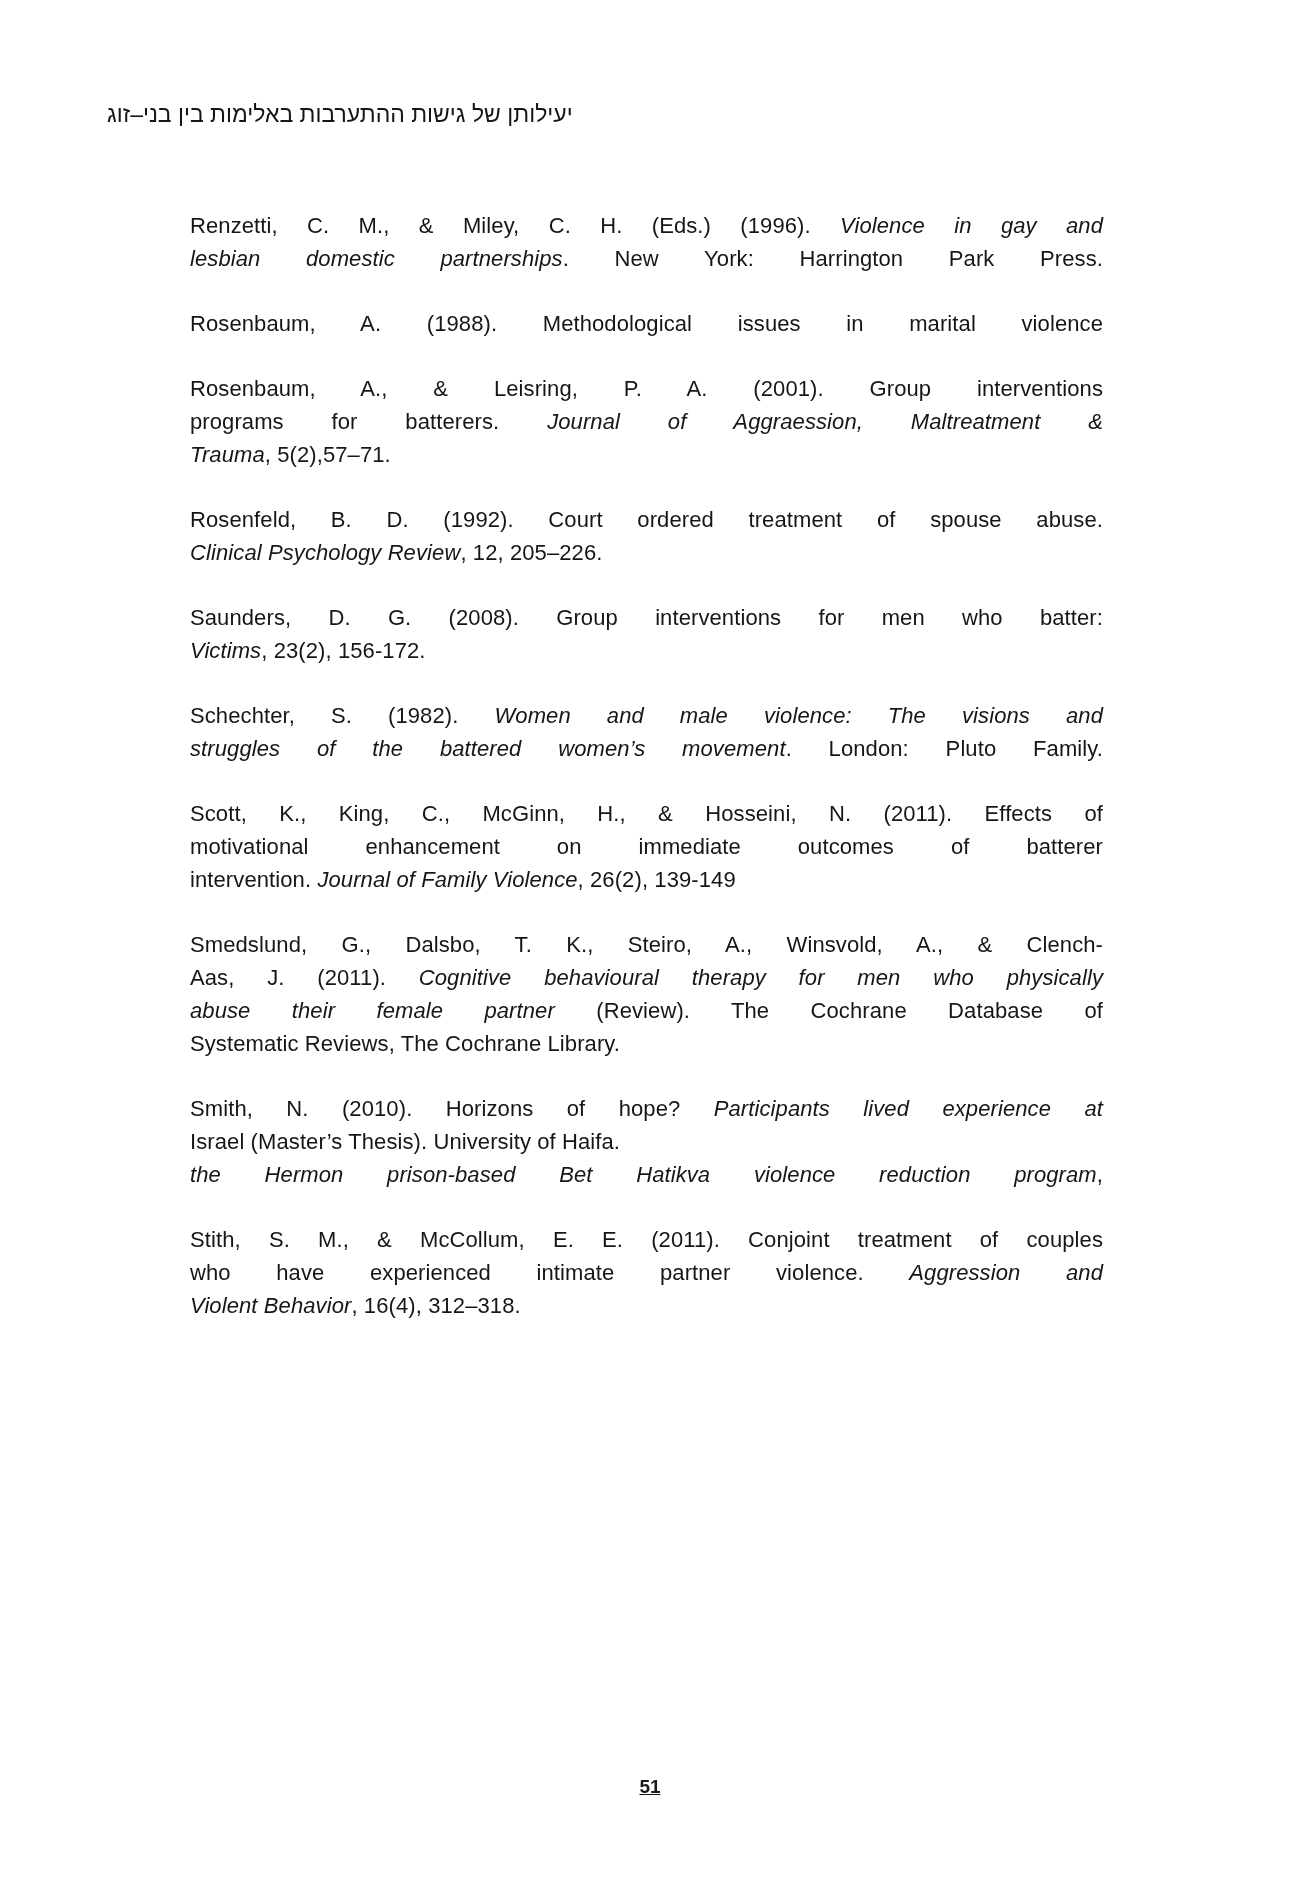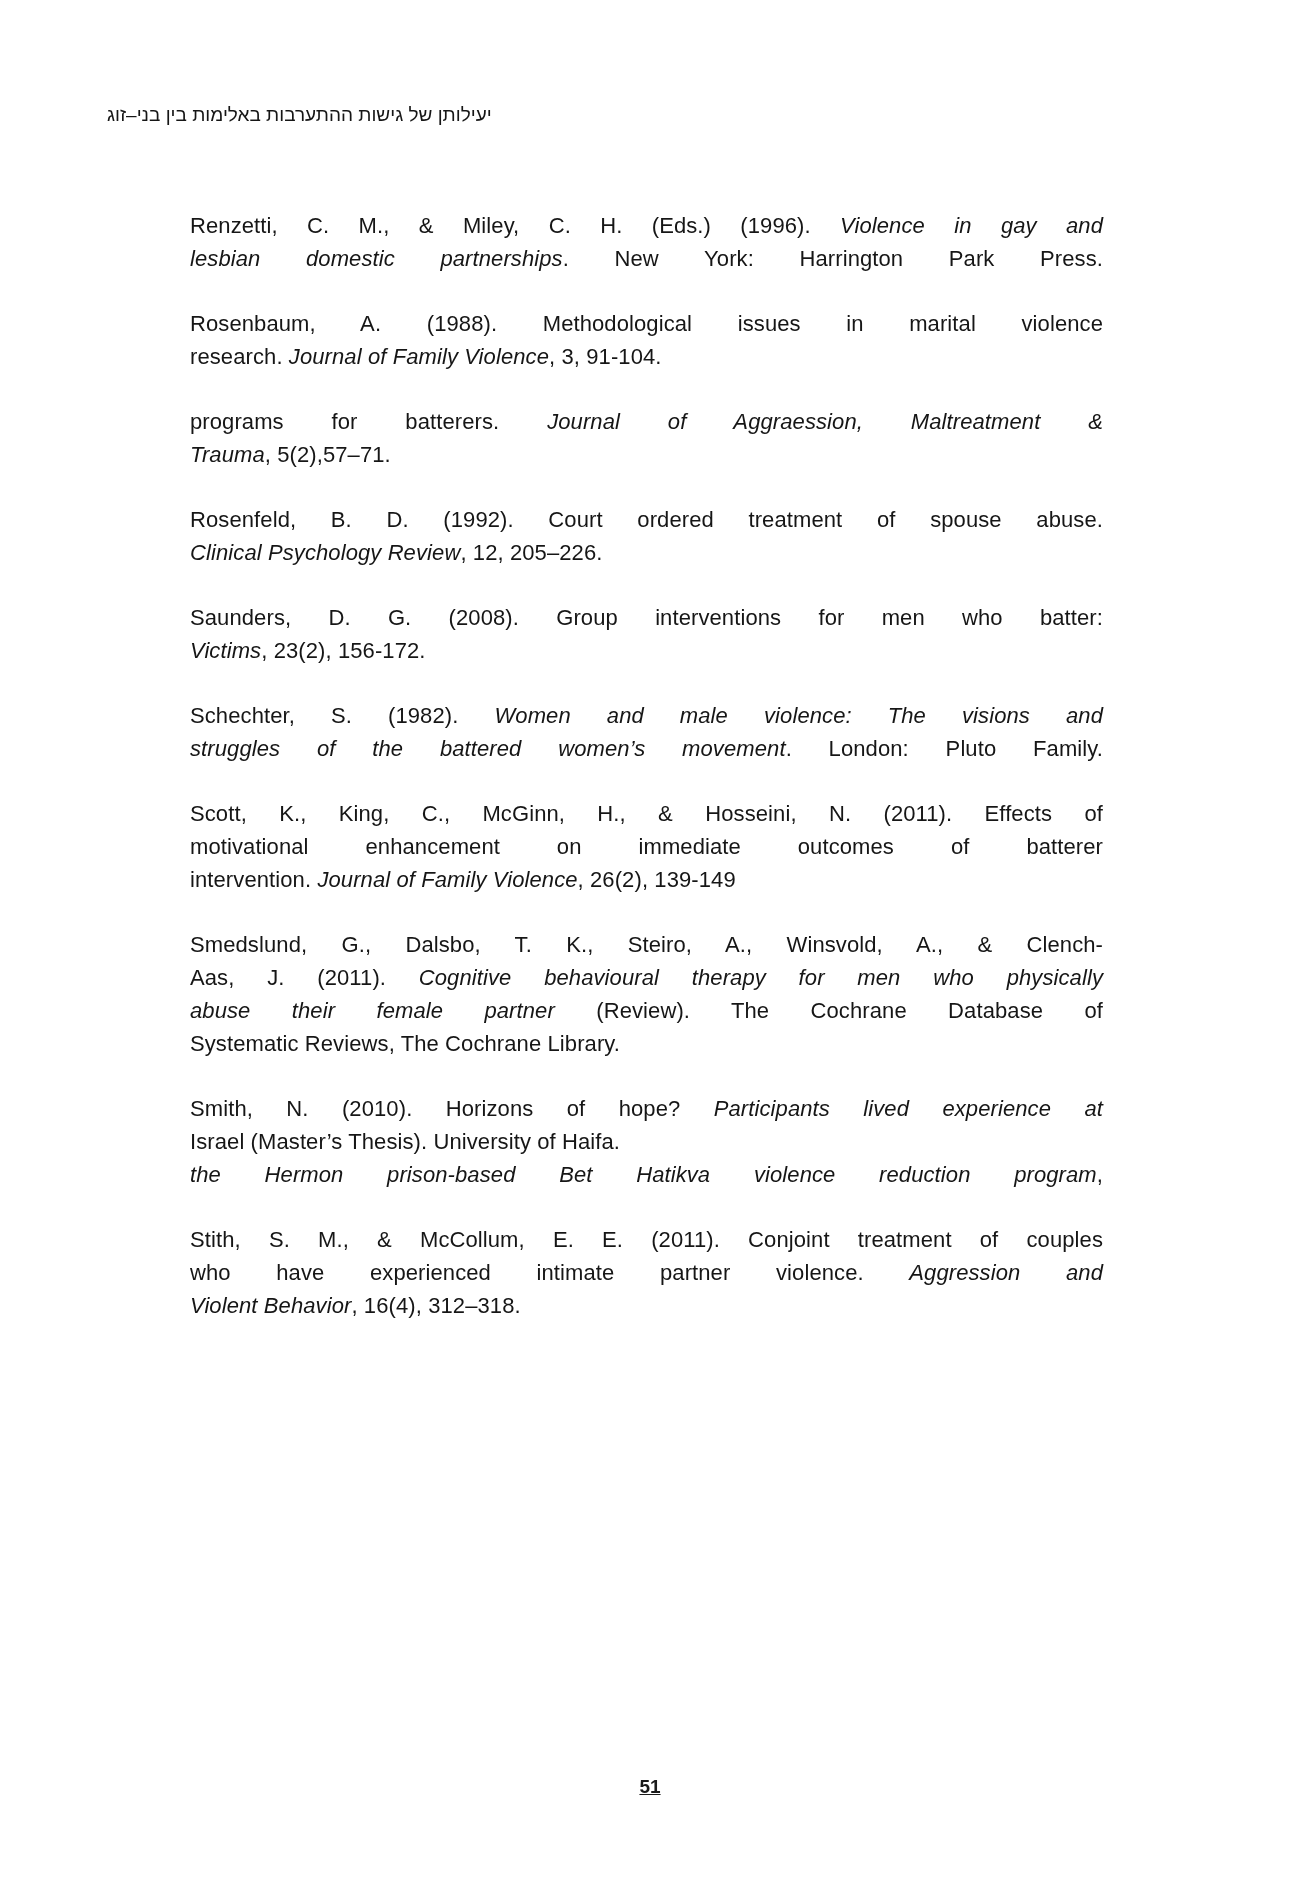--- a/index.html
+++ b/index.html
@@ -17,21 +17,21 @@
   }
   .page {
     position: absolute;
     inset: 0;
     background: #ffffff;
   }
   .running-head {
     position: absolute;
     left: 107px;
     top: 98px;
-    font-size: 19px;
+    font-size: 23px;
     line-height: 33px;
     color: #161616;
     white-space: nowrap;
     text-align: center;
   }
   .refs {
     position: absolute;
     left: 190px;
     width: 913px;
     top: 209px;
@@ -73,23 +73,23 @@
 
   <div class="running-head" dir="rtl">יעילותן של גישות ההתערבות באלימות בין בני–זוג</div>
 
   <main class="refs">
       <p class="ref">
         <span class="line just"><span>Renzetti, C. M., &amp; Miley, C. H. (Eds.) (1996). </span><i>Violence in gay and</i></span>
         <span class="line just"><i>lesbian domestic partnerships</i><span>. New York: Harrington Park Press.</span></span>
       </p>
       <p class="ref">
         <span class="line just"><span>Rosenbaum, A. (1988). Methodological issues in marital violence</span></span>
-        <span class="line"><span>research. </span><i>Journal of Family Violence</i><span>, 3, 91-104.</span></span>
       </p>
       <p class="ref">
+        <span class="line just"><span>Rosenbaum, A., &amp; Leisring, P. A. (2001). Group interventions</span></span>
         <span class="line just"><span>programs for batterers. </span><i>Journal of Aggraession, Maltreatment &amp;</i></span>
         <span class="line"><i>Trauma</i><span>, 5(2),57–71.</span></span>
       </p>
       <p class="ref">
         <span class="line just"><span>Rosenfeld, B. D. (1992). Court ordered treatment of spouse abuse.</span></span>
         <span class="line"><i>Clinical Psychology Review</i><span>, 12, 205–226.</span></span>
       </p>
       <p class="ref">
         <span class="line just"><span>Saunders, D. G. (2008). Group interventions for men who batter:</span></span>
         <span class="line"><i>Victims</i><span>, 23(2), 156-172.</span></span>

